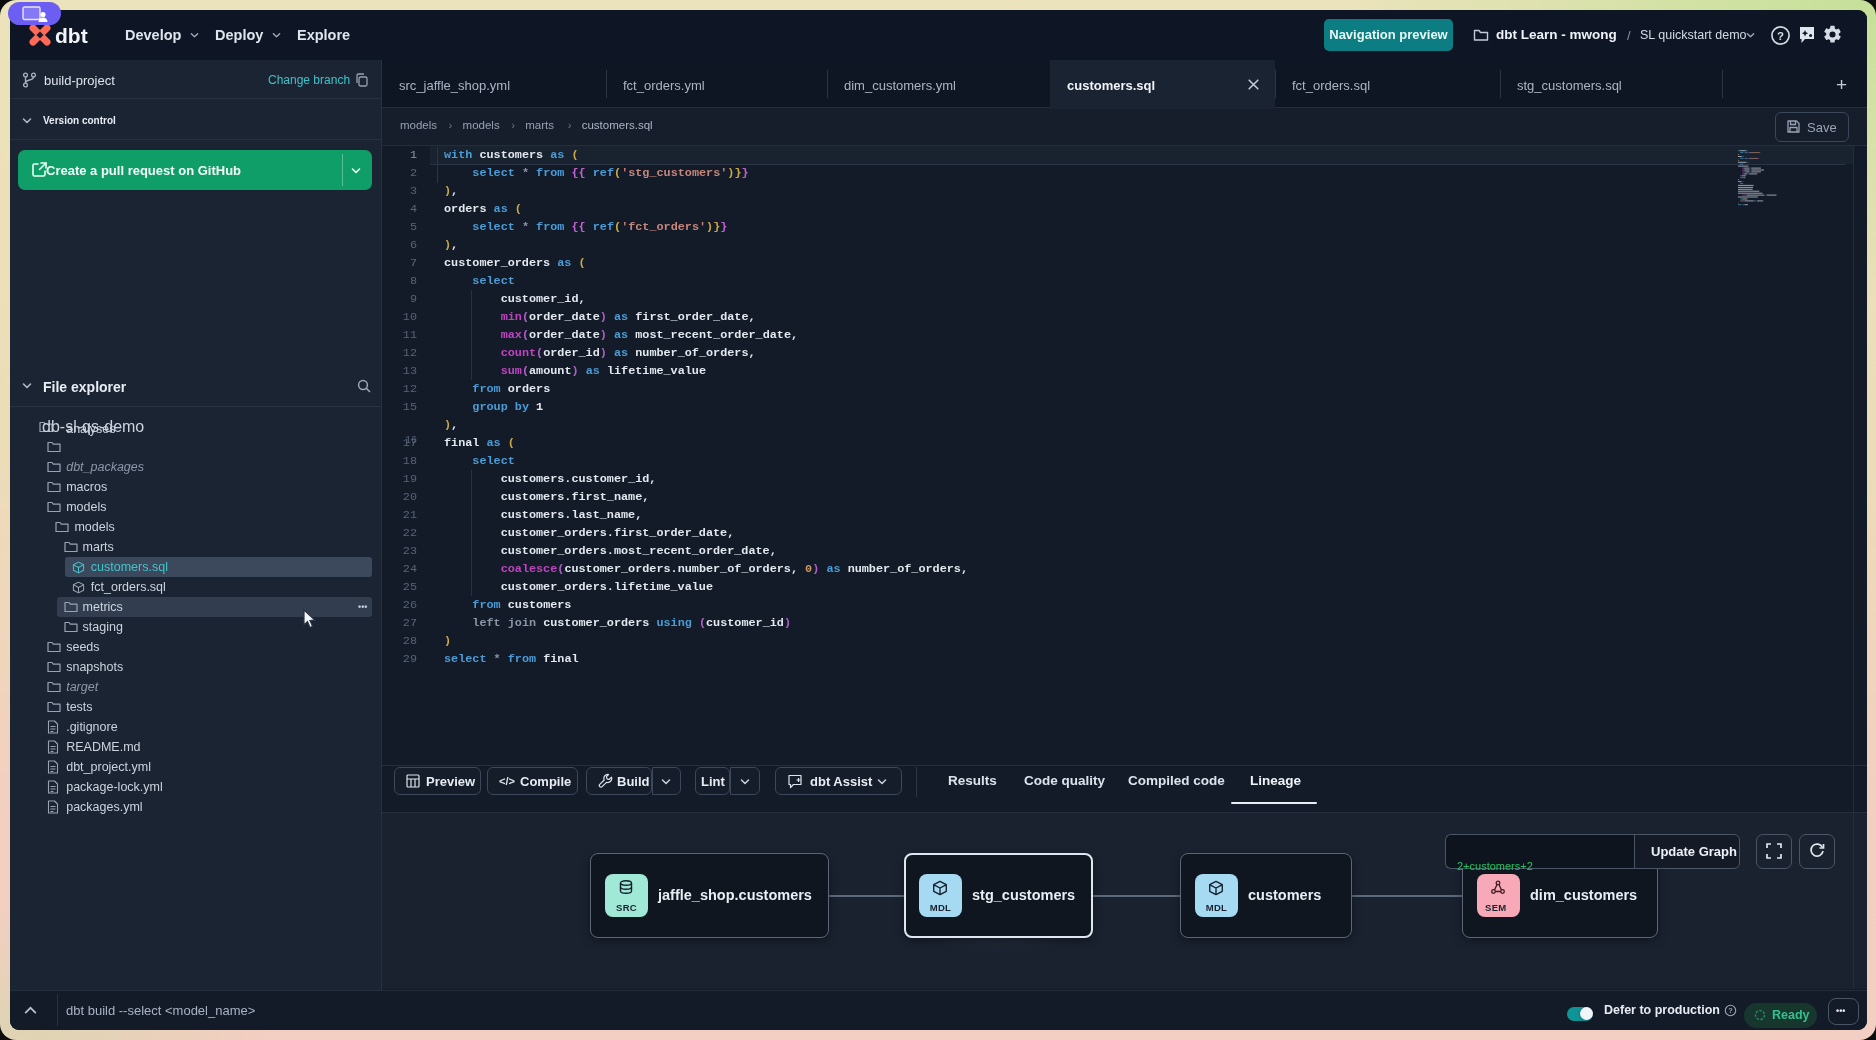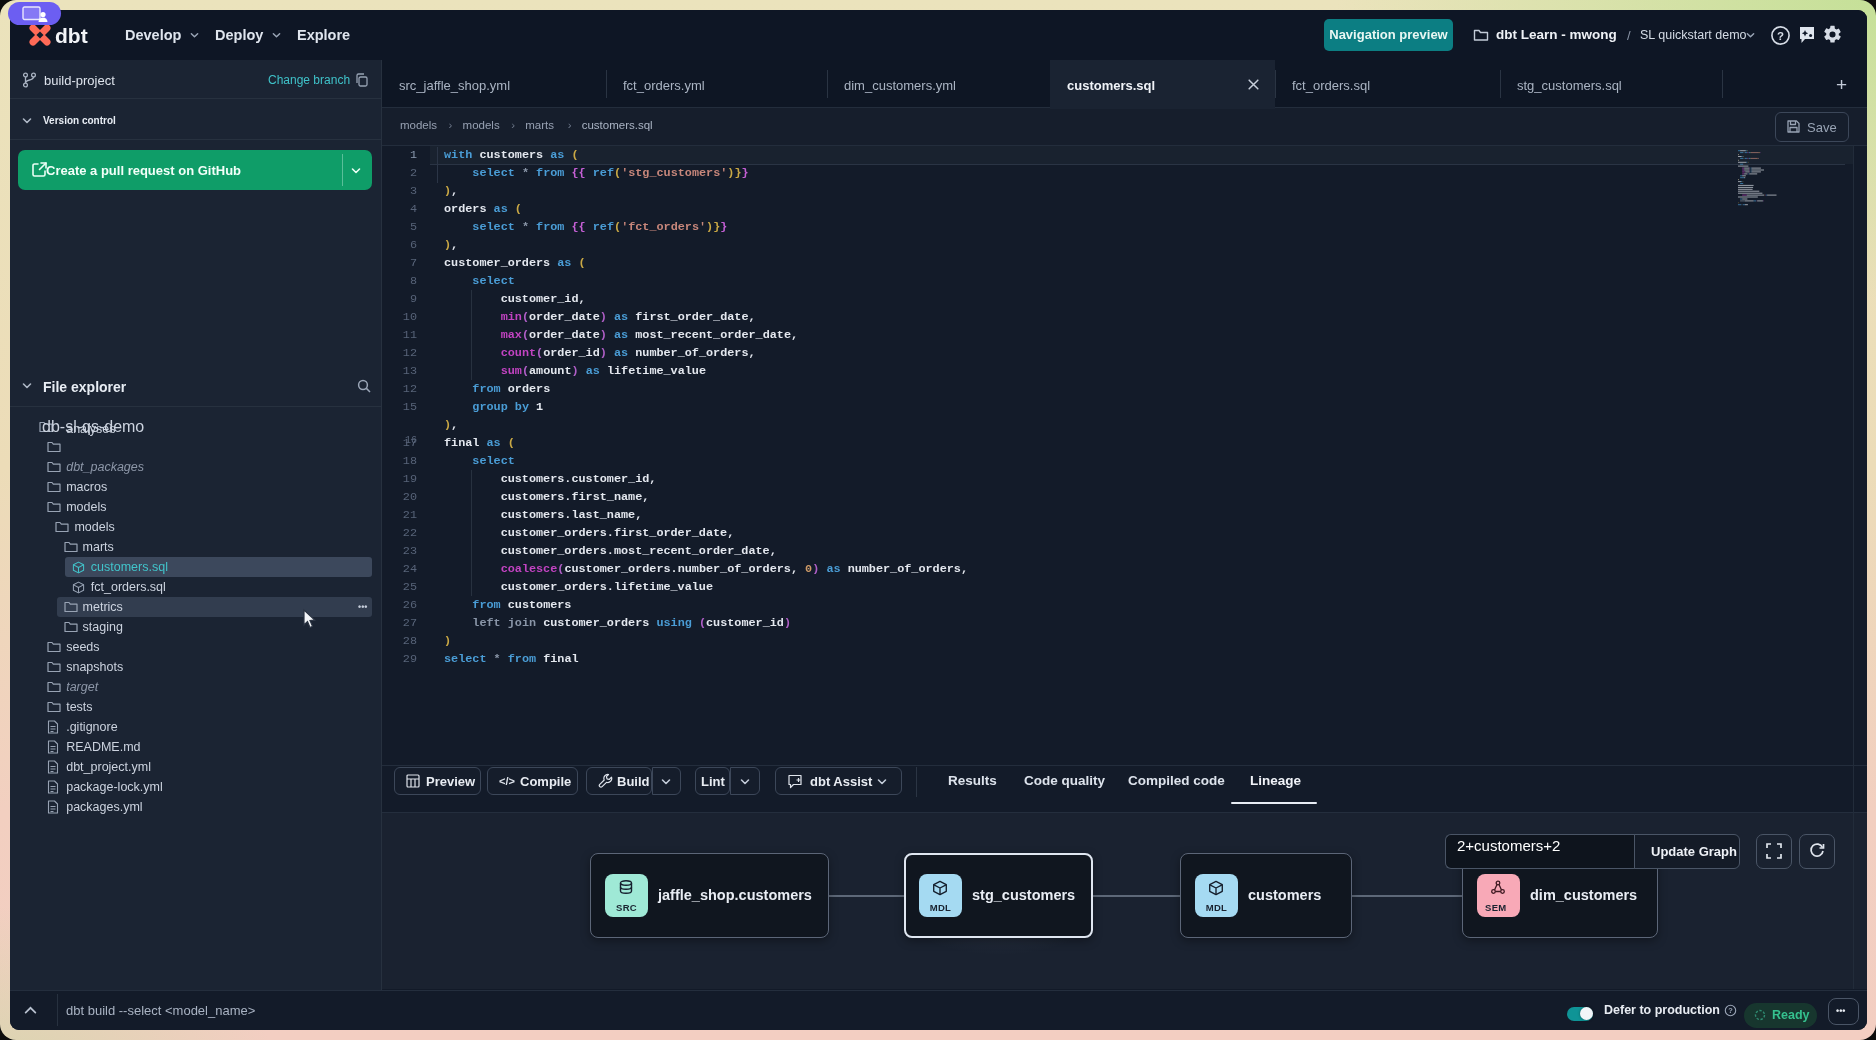--- a/index.html
+++ b/index.html
@@ -499,21 +499,21 @@
       <g fill="none" stroke="#401a22" stroke-width="1.3">
         <circle cx="8" cy="3" r="1.8"></circle>
         <circle cx="3.5" cy="11.5" r="1.8"></circle>
         <circle cx="12.5" cy="11.5" r="1.8"></circle>
         <path d="M7 4.5 L4.5 10 M9 4.5 L11.5 10 M5.4 11.5 h5.2"></path>
       </g>
     </svg>
 <div class="t" style="left:1475px;top:891.2px;font-size:9.5px;line-height:13.5px;color:#1a2330;font-weight:700;letter-spacing:.3px;width:27px;">SEM</div>
 <div class="t" style="left:1520px;top:875.8px;font-size:14.5px;line-height:18.5px;color:#e9edf4;font-weight:700;">dim_customers</div>
 <div class="abs" style="left:1435px;top:824px;width:190px;height:35px;background:#0e141d;border:1px solid #4a5566;border-radius:6px 0 0 6px;border-right:none"></div>
-<div class="t" style="left:1447px;top:827px;font-size:15px;line-height:17px;color:#ffffff;font-weight:400;">2+customers+2</div>
+<div class="t" style="left:1447px;top:848px;font-size:11px;line-height:17px;color:#22c55e;font-weight:400;">2+customers+2</div>
 <div class="abs" style="left:1624px;top:824px;width:106px;height:35px;background:#141b27;border:1px solid #4a5566;border-radius:0 6px 6px 0"></div>
 <div class="t" style="left:1641px;top:832.5px;font-size:13px;line-height:17px;color:#eef1f6;font-weight:700;">Update Graph</div>
 <div class="abs" style="left:1746px;top:824px;width:36px;height:35px;border:1.5px solid #4a5566;border-radius:7px"></div>
 <svg class="abs" style="left:1755px;top:832px" width="18" height="18" viewBox="0 0 18 18">
       <g fill="none" stroke="#dfe4ec" stroke-width="1.7">
         <path d="M2 6 V2 h4 M12 2 h4 v4 M16 12 v4 h-4 M6 16 H2 v-4"></path>
       </g>
     </svg>
 <div class="abs" style="left:1789px;top:824px;width:36px;height:35px;border:1.5px solid #4a5566;border-radius:7px"></div>
 <svg class="abs" style="left:1797px;top:831px" width="20" height="20" viewBox="0 0 20 20">

